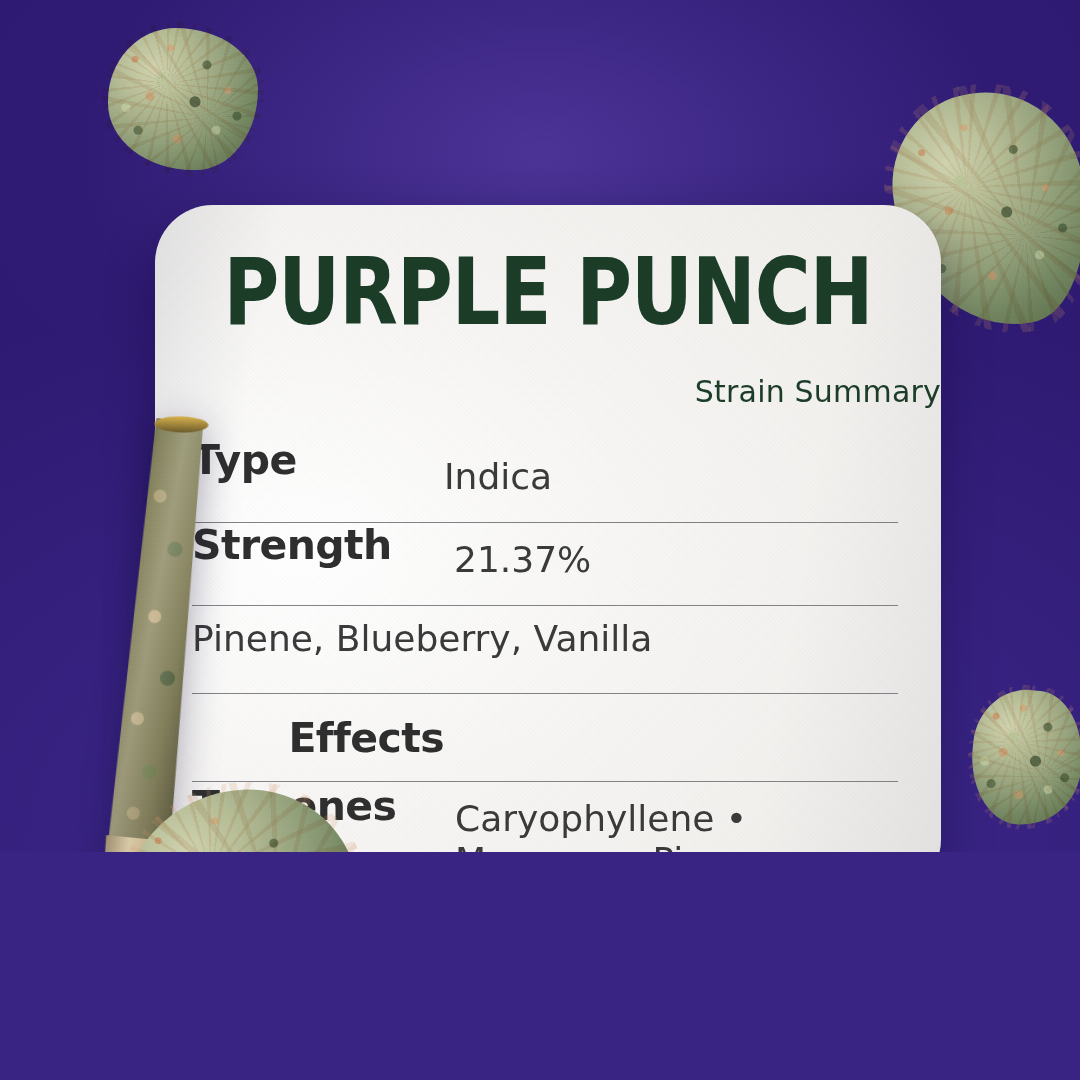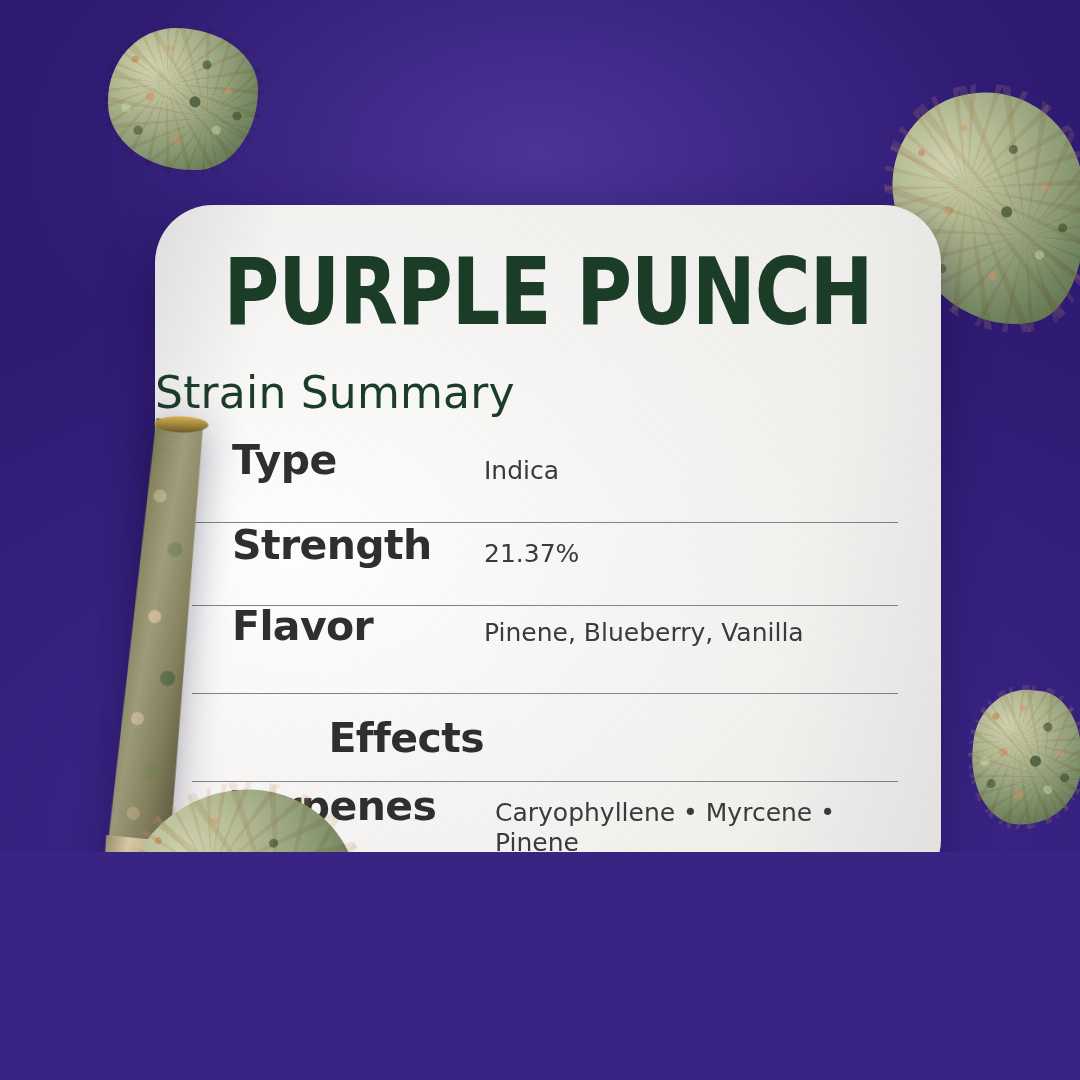--- a/index.html
+++ b/index.html
@@ -50,44 +50,43 @@
 
   .title{
     position:absolute;left:0;right:0;top:42px;text-align:center;
     font-family:"Liberation Sans Narrow","DejaVu Sans Condensed","Liberation Sans",sans-serif;
     font-weight:700;font-size:92px;line-height:1;letter-spacing:-1px;
     color:#1b3c27;
     transform:scaleX(.92);
     white-space:nowrap;
   }
   .subtitle{
-    position:absolute;left:0;right:0;top:166px;text-align:left;
+    position:absolute;left:0;right:0;top:172px;text-align:right;
     font-family:"DejaVu Sans","Liberation Sans",sans-serif;
-    font-weight:400;font-size:44px;line-height:1;color:#1b3c27;
+    font-weight:400;font-size:30px;line-height:1;color:#1b3c27;
     letter-spacing:.2px;
   }
 
   
   .table{position:absolute;left:37px;top:235px;width:712px;}
   .row{position:relative;display:flex;align-items:flex-start;}
   .row .label{
     width:252px;flex:0 0 252px;
     font-family:"DejaVu Sans","Liberation Sans",sans-serif;
     font-weight:700;font-size:41px;line-height:1.02;color:#2e2e2e;
     letter-spacing:-.6px;
-    margin-left:40px;
   }
   .row .value{
     flex:1;padding-top:9px;
     font-family:"DejaVu Sans","Liberation Sans",sans-serif;
-    font-weight:400;font-size:25px;line-height:1.18;color:#3a3a3a;
+    font-weight:400;font-size:36px;line-height:1.18;color:#3a3a3a;
     white-space:pre-line;
   }
   .r0{height:82px;}
-  .r1{height:82px;}
+  .r1{height:82px;gap:10px;}
   .r2{height:87px;}
   .r3{height:87px;text-align:right;}
   .r4{height:80px;}
   .r0 .value,.r1 .value{padding-top:16px;}
   .r1 .label{padding-top:2px;}
   .r2 .value{padding-top:12px;}
   .r3 .value{padding-top:2px;}
   .r3 .label{padding-top:24px;}
   .r4 .value{padding-top:16px;margin-left:11px;}
   .r4 .label{padding-top:4px;}
@@ -219,21 +218,20 @@
       </div>
       <div class="divider"></div>
 
       <div class="row r1">
         <div class="label">Strength</div>
         <div class="value">21.37%</div>
       </div>
       <div class="divider"></div>
 
       <div class="row r2">
-        <div class="label">Flavor</div>
         <div class="value">Pinene, Blueberry, Vanilla</div>
       </div>
       <div class="divider"></div>
 
       <div class="row r3">
         <div class="label">Effects</div>
       </div>
       <div class="divider"></div>
 
       <div class="row r4">

